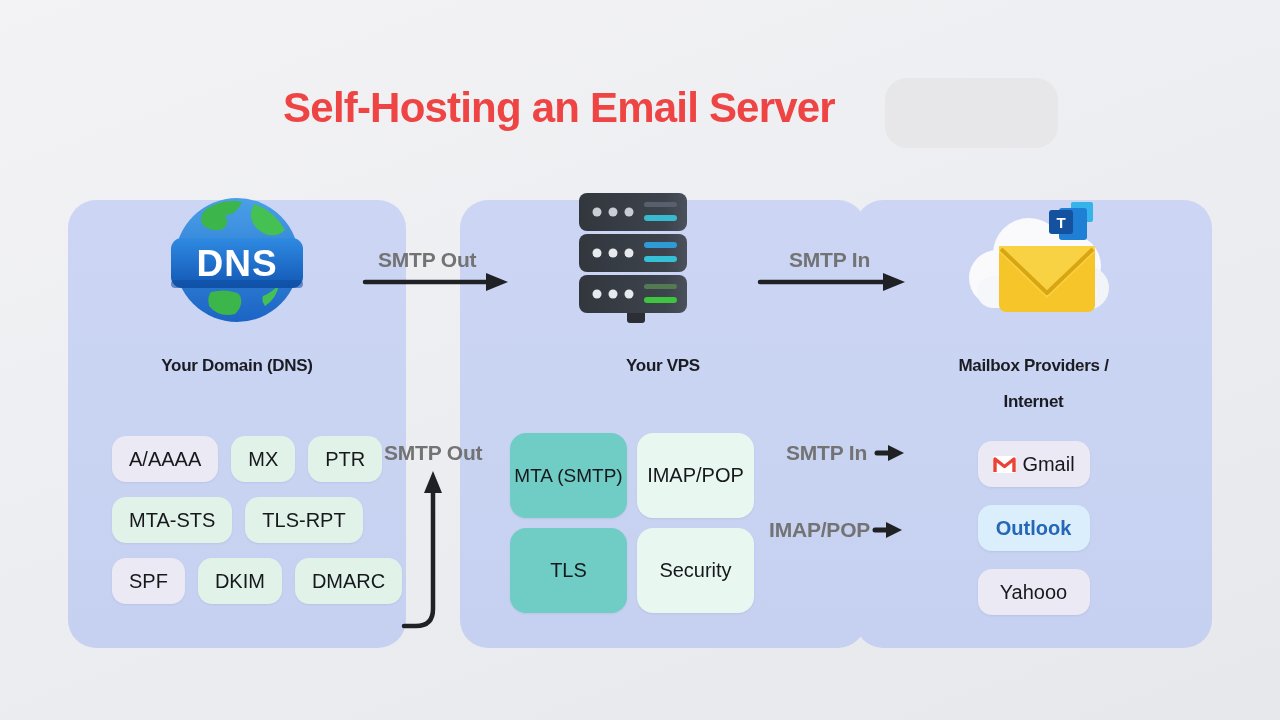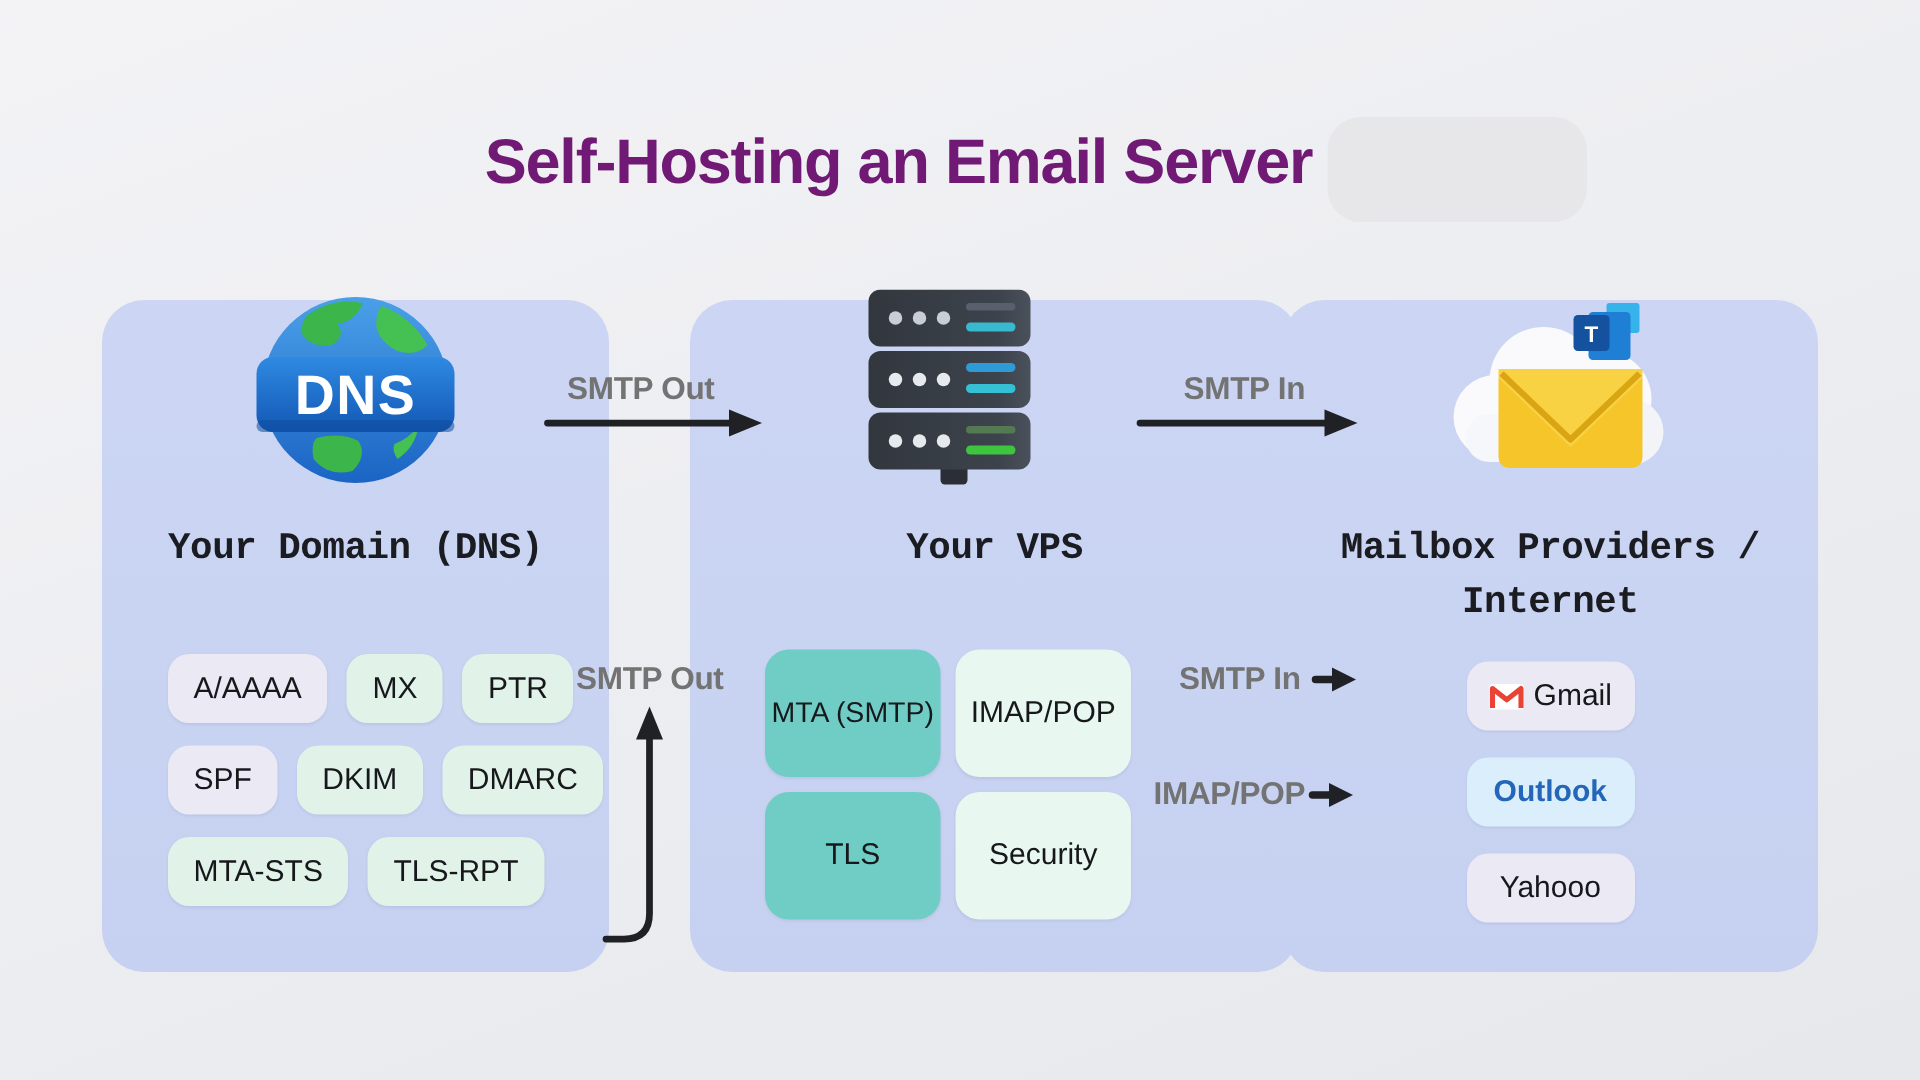--- a/index.html
+++ b/index.html
@@ -5,43 +5,41 @@
   * { margin:0; padding:0; box-sizing:border-box; }
   html,body { width:1280px; height:720px; overflow:hidden; }
   body {
     font-family:"Liberation Sans", sans-serif;
     background:linear-gradient(160deg,#f3f3f6 0%,#ecedf0 55%,#e7e8ec 100%);
     position:relative; color:#17181c;
   }
 
   .title {
     position:absolute; left:559px; top:84px; transform:translateX(-50%);
-    font-size:42px; font-weight:700; letter-spacing:-0.8px; color:#701a75;
+    font-size:42px; font-weight:700; letter-spacing:-0.8px; color:#ef4444;
     white-space:nowrap;
-    margin-left:40px;
   }
   .blur-pill {
     position:absolute; left:885px; top:78px; width:173px; height:70px;
     background:#e7e7e9; border-radius:22px;
   }
 
   .panel {
     position:absolute; top:200px; height:448px;
     background:linear-gradient(180deg,#ccd6f4 0%,#c6d0f0 100%);
     border-radius:28px;
   }
   .panel--dns { left:68px; width:338px; }
   .panel--vps { left:460px; width:406px; }
   .panel--mailbox { left:855px; width:357px; }
 
   .panel-title {
     position:absolute; left:0; right:0; text-align:center;
-    font-size:25px; font-weight:600; color:#1a1c22; letter-spacing:-0.3px;
+    font-size:17px; font-weight:600; color:#1a1c22; letter-spacing:-0.3px;
     line-height:36px;
-    font-family:Liberation Mono, monospace;
   }
   .panel--dns .panel-title, .panel--vps .panel-title { top:148px; }
   .panel--mailbox .panel-title { top:148px; }
 
   .icon-wrap { position:absolute; }
 
   
   .chip {
     display:flex; align-items:center; justify-content:center;
     height:46px; border-radius:14px; padding:0 17px;
@@ -116,36 +114,36 @@
           <span>A/AAAA</span>
         </div>
       <div class="chip chip--mint">
           <span>MX</span>
         </div>
       <div class="chip chip--mint">
           <span>PTR</span>
         </div>
     </div>
     <div class="chip-row">
+      <div class="chip chip--mint">
+          <span>MTA-STS</span>
+        </div>
+      <div class="chip chip--mint">
+          <span>TLS-RPT</span>
+        </div>
+    </div>
+    <div class="chip-row">
       <div class="chip chip--lavender">
           <span>SPF</span>
         </div>
       <div class="chip chip--mint">
           <span>DKIM</span>
         </div>
       <div class="chip chip--mint">
           <span>DMARC</span>
-        </div>
-    </div>
-    <div class="chip-row">
-      <div class="chip chip--mint">
-          <span>MTA-STS</span>
-        </div>
-      <div class="chip chip--mint">
-          <span>TLS-RPT</span>
         </div>
     </div>
   </div>
 </div>
 
 <div class="panel panel--vps">
   <div class="panel-title">Your VPS</div>
 
   <div class="icon-wrap" style="left:112px; top:-7px;">
     <svg width="122" height="134" viewBox="0 0 122 134">

